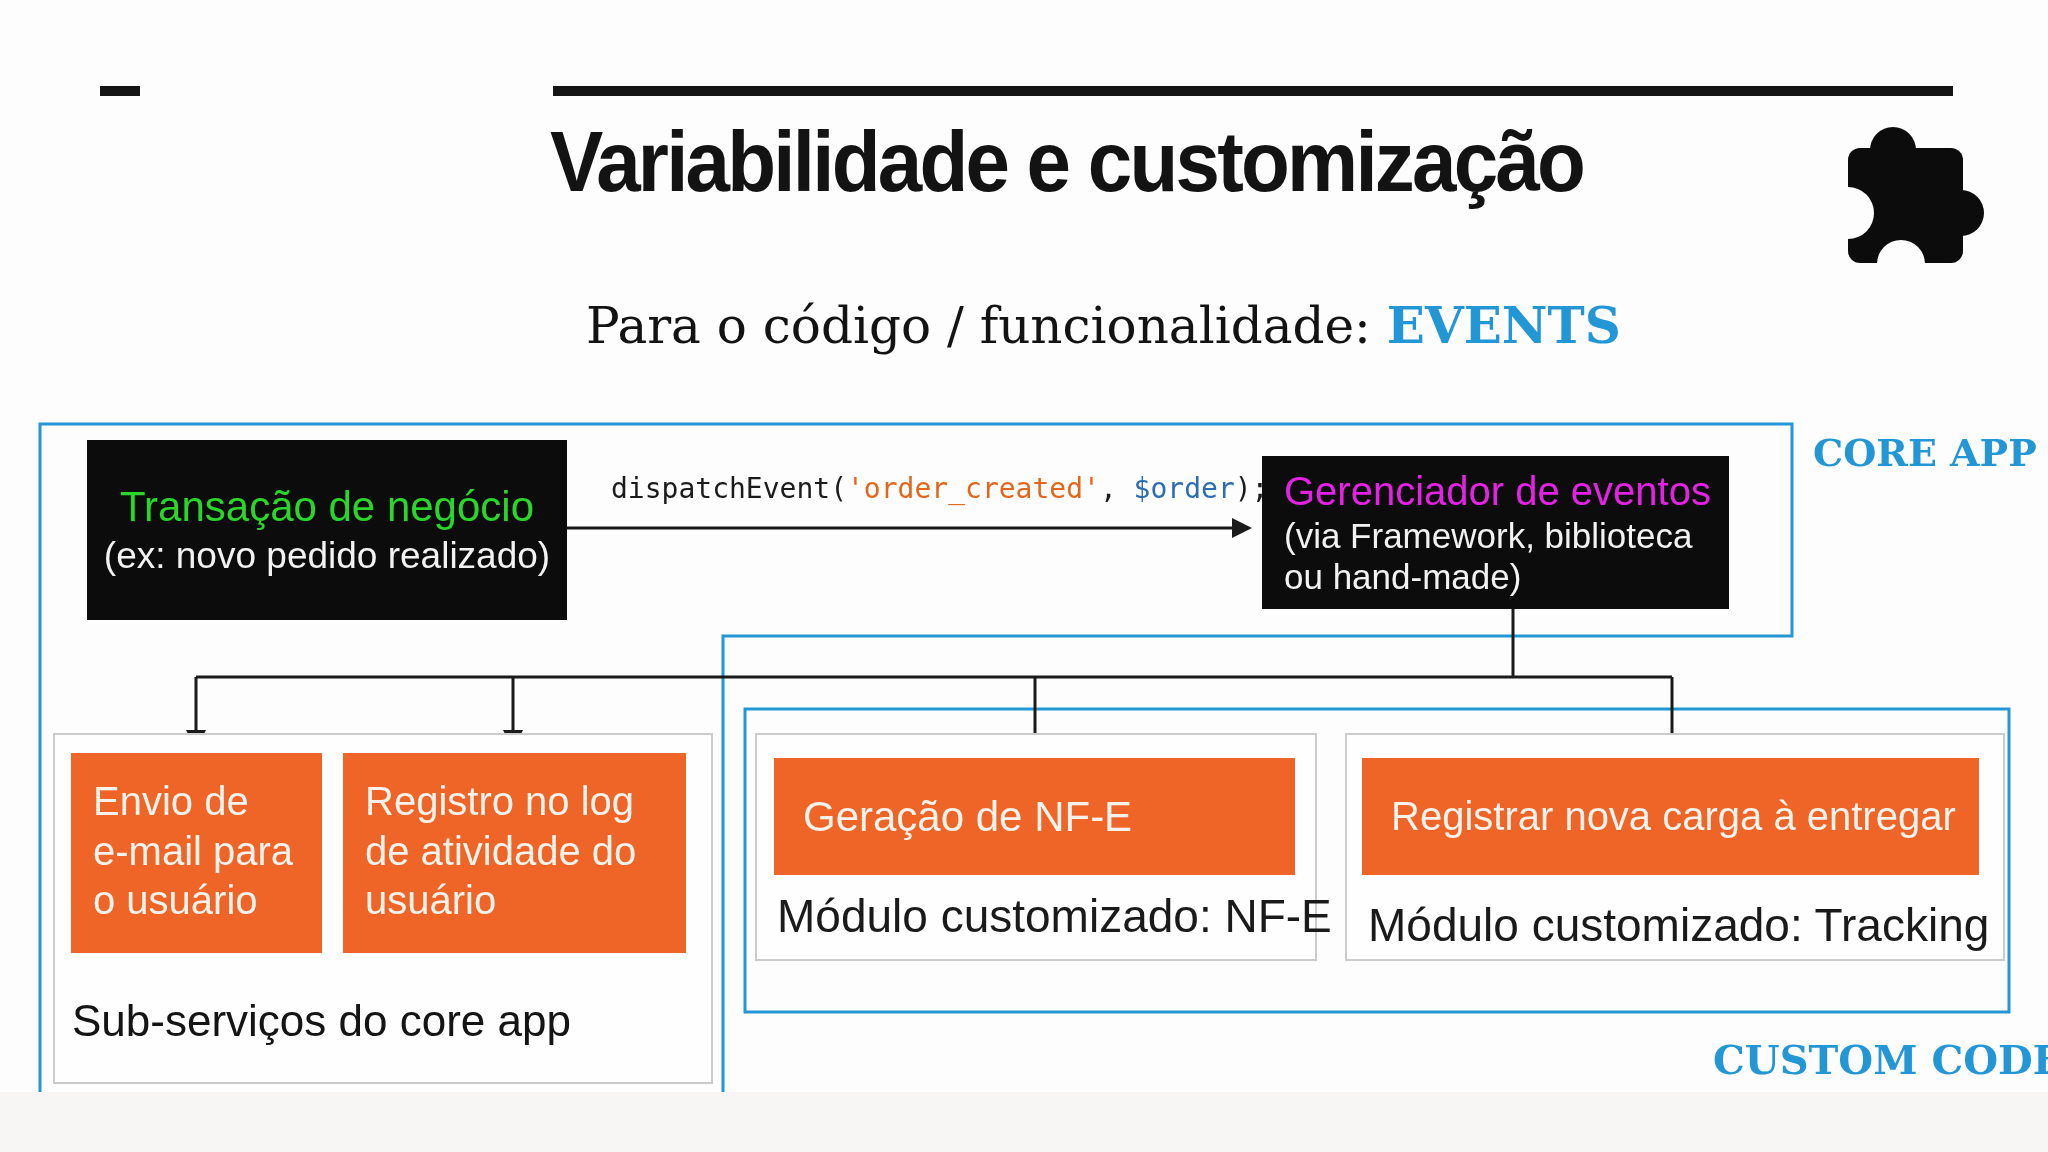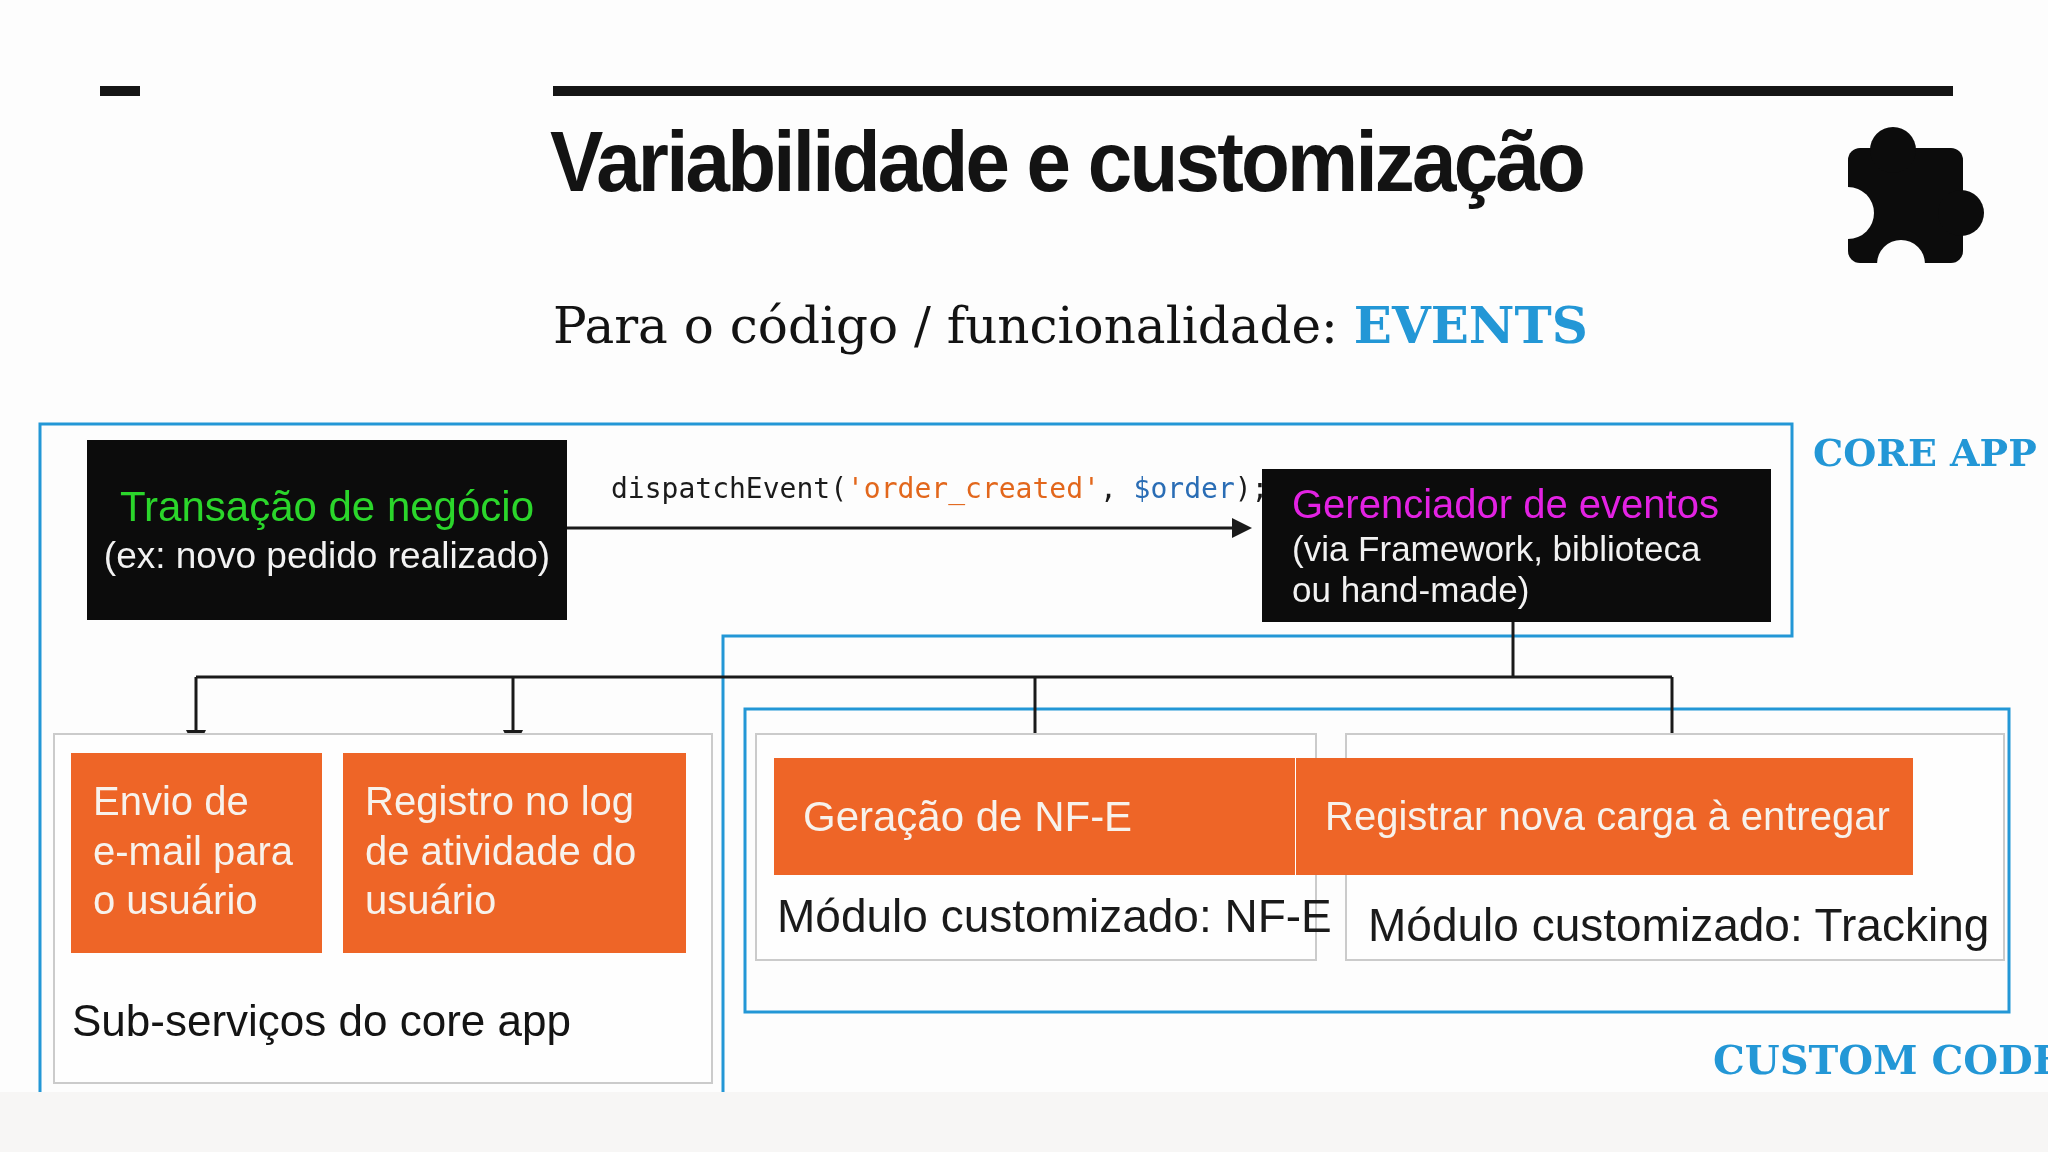--- a/index.html
+++ b/index.html
@@ -12,34 +12,34 @@
   .bar{background:#151515;height:10px;}
   .bar-dash{left:100px;top:86px;width:40px;}
   .bar-line{left:553px;top:86px;width:1400px;}
   
   .title{
     left:550px;top:112px;width:1400px;height:110px;
     font-size:86px;font-weight:bold;color:#131313;letter-spacing:-3px;
     transform:scaleX(.93);transform-origin:left center;white-space:nowrap;
   }
   .subtitle{
-    left:553px;top:296px;font-family:"DejaVu Serif","Liberation Serif",serif;
+    left:586px;top:296px;font-family:"DejaVu Serif","Liberation Serif",serif;
     font-size:50px;color:#131313;white-space:nowrap;
   }
   .subtitle .events{font-weight:bold;color:var(--accent-blue);}
   
   .layer{left:0;top:0;width:2048px;height:1152px;pointer-events:none;}
   .blue-stroke{stroke:var(--accent-blue);stroke-width:3;fill:none;}
   .black-line{stroke:var(--line-black);stroke-width:3;fill:none;}
   
   .blackbox{background:var(--box-black);display:flex;flex-direction:column;justify-content:center;}
   .box-transaction{left:87px;top:440px;width:480px;height:180px;text-align:center;}
   .box-transaction .t1{font-size:42px;color:var(--green);line-height:1.25;}
   .box-transaction .t2{font-size:37px;color:#f2f2f2;line-height:1.25;}
-  .box-manager{left:1262px;top:469px;width:509px;height:153px;padding-left:30px;box-sizing:border-box;}
+  .box-manager{left:1262px;top:456px;width:467px;height:153px;padding-left:22px;box-sizing:border-box;}
   .box-manager .t1{font-size:40px;color:var(--magenta);line-height:1.18;}
   .box-manager .t2{font-size:35px;color:#f2f2f2;line-height:1.18;}
   
   .code-line{
     left:611px;top:472px;font-family:"DejaVu Sans Mono",monospace;
     font-size:28px;color:#1b1b1b;white-space:pre;
   }
   .code-line .str{color:var(--code-string);}
   .code-line .var{color:var(--code-var);}
   
@@ -54,21 +54,21 @@
   .gray-left{left:53px;top:733px;width:660px;height:351px;}
   .module-box-1{left:755px;top:733px;width:562px;height:228px;}
   .module-box-2{left:1345px;top:733px;width:660px;height:228px;}
   
   .orangebox{background:var(--orange);color:var(--cream);box-sizing:border-box;}
   .service-box{padding:24px 20px 0 22px;font-size:40px;line-height:1.24;}
   .service-a{left:71px;top:753px;width:251px;height:200px;}
   .service-b{left:343px;top:753px;width:343px;height:200px;}
   .module-header{display:flex;align-items:center;padding-left:29px;}
   .module-header-1{left:774px;top:758px;width:521px;height:117px;font-size:42px;}
-  .module-header-2{left:1296px;top:758px;width:617px;height:117px;font-size:40px;}
+  .module-header-2{left:1362px;top:758px;width:617px;height:117px;font-size:40px;}
   .module-caption{font-size:46px;color:#1a1a1a;white-space:nowrap;}
   .module-caption-1{left:777px;top:889px;}
   .module-caption-2{left:1368px;top:889px;margin-top:9px;}
   .subservices-caption{left:72px;top:996px;font-size:44px;color:#141414;white-space:nowrap;}
   .bottom-tint{left:0;top:1092px;width:2048px;height:60px;background:#f7f6f5;}
 </style>
 </head>
 <body>
 
 <div class="slide">

